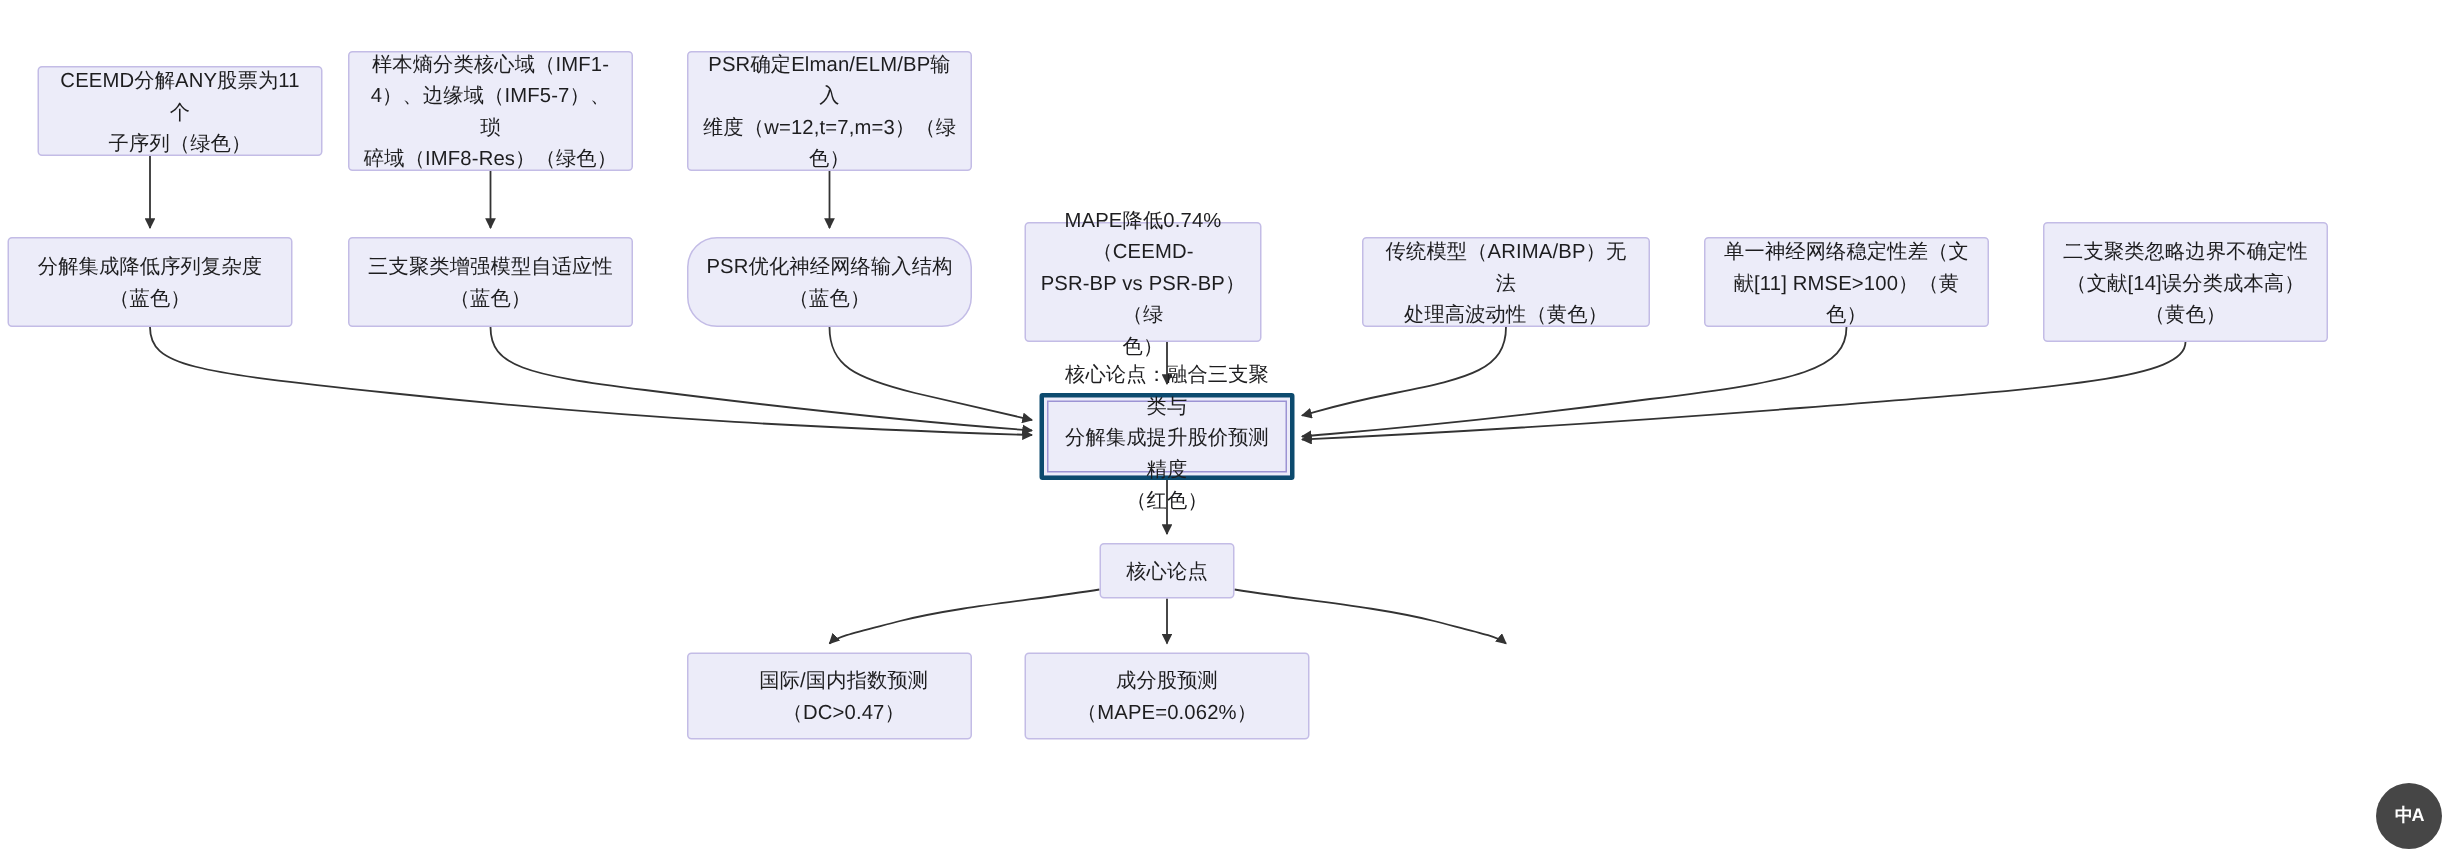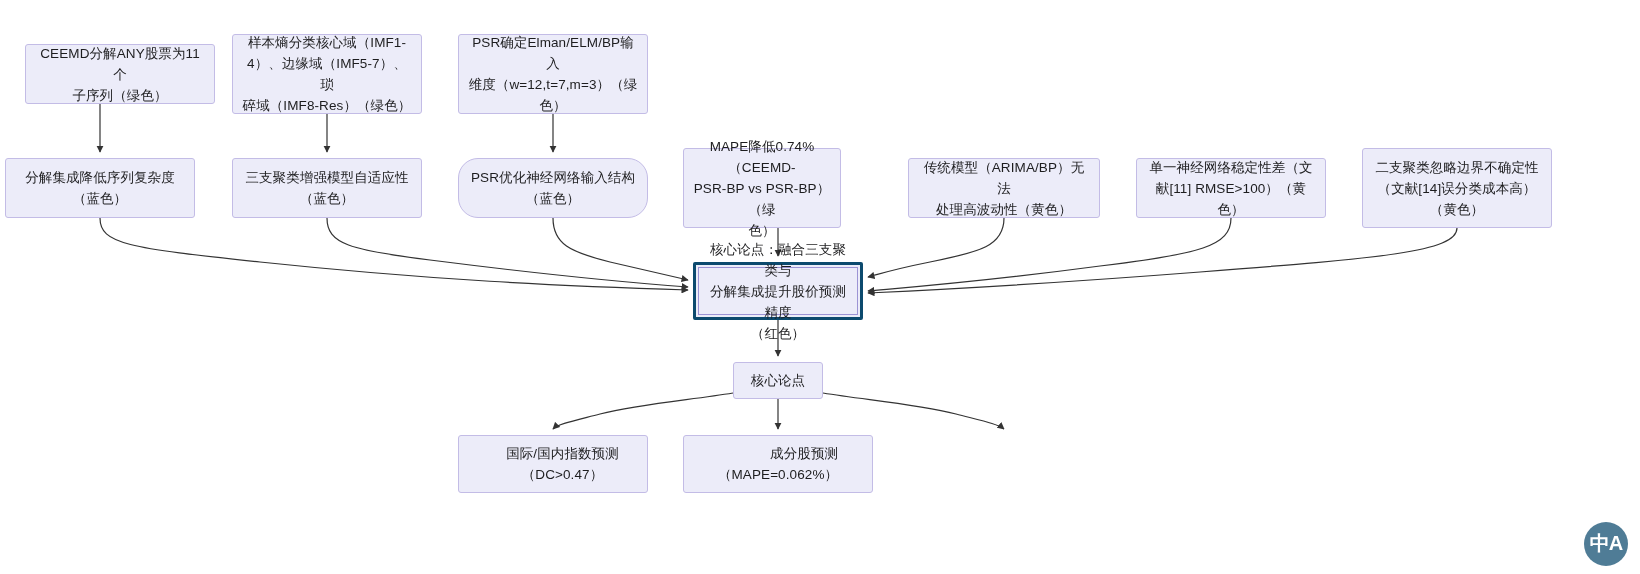--- a/index.html
+++ b/index.html
@@ -51,27 +51,27 @@
     box-shadow: inset 0 0 0 2px #ececf9, inset 0 0 0 3px #9c93d4;
     border-radius: 2px;
   }
   #watermark {
     position: absolute;
     right: 12px;
     bottom: 8px;
     width: 44px;
     height: 44px;
     border-radius: 50%;
-    background: #0c4a6e;
+    background: #000000;
     opacity: 0.72;
     display: flex;
     align-items: center;
     justify-content: center;
     color: #ffffff;
-    font-size: 20px;
+    font-size: 12px;
     font-weight: bold;
     letter-spacing: -1px;
     overflow: hidden;
   }
   #watermark span { transform: translateY(-1px); }
 </style>
 </head>
 <body>
 
 <div id="canvas">
@@ -168,21 +168,21 @@
 
   <div class="node" style="left:733px; top:362px; width:90px; height:37px;">
     <span>核心论点</span>
   </div>
 
   <div class="node" style="left:458px; top:435px; width:190px; height:58px;padding-left:28px;">
     <span>国际/国内指数预测
 （DC&gt;0.47）</span>
   </div>
 
-  <div class="node" style="left:683px; top:435px; width:190px; height:58px;text-align:right;">
+  <div class="node" style="left:683px; top:435px; width:190px; height:58px;">
     <span>成分股预测
 （MAPE=0.062%）</span>
   </div>
 
 
   <div id="watermark">
     <span>中A</span>
   </div>
 
 </div>

